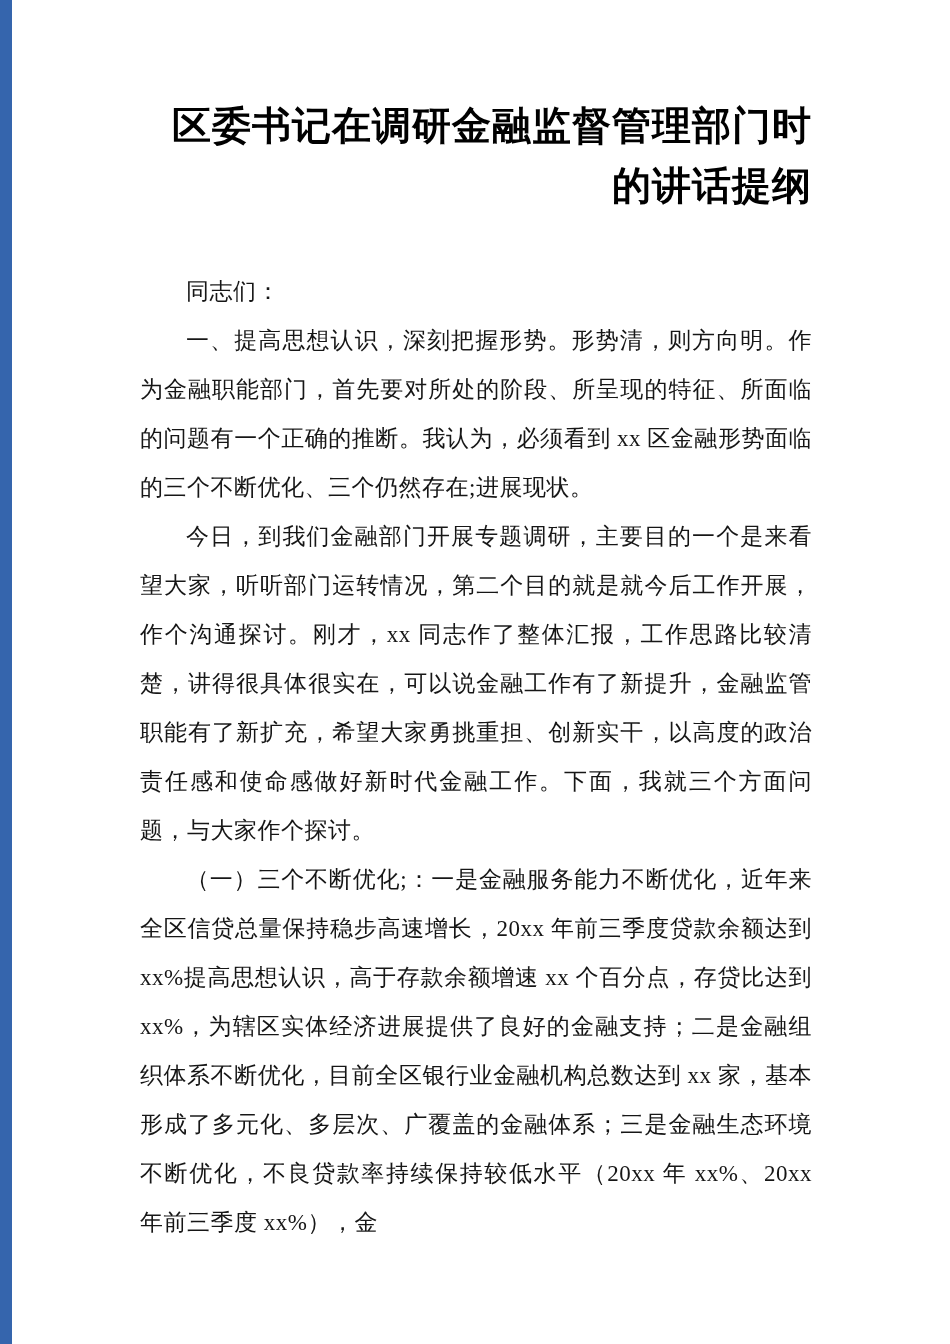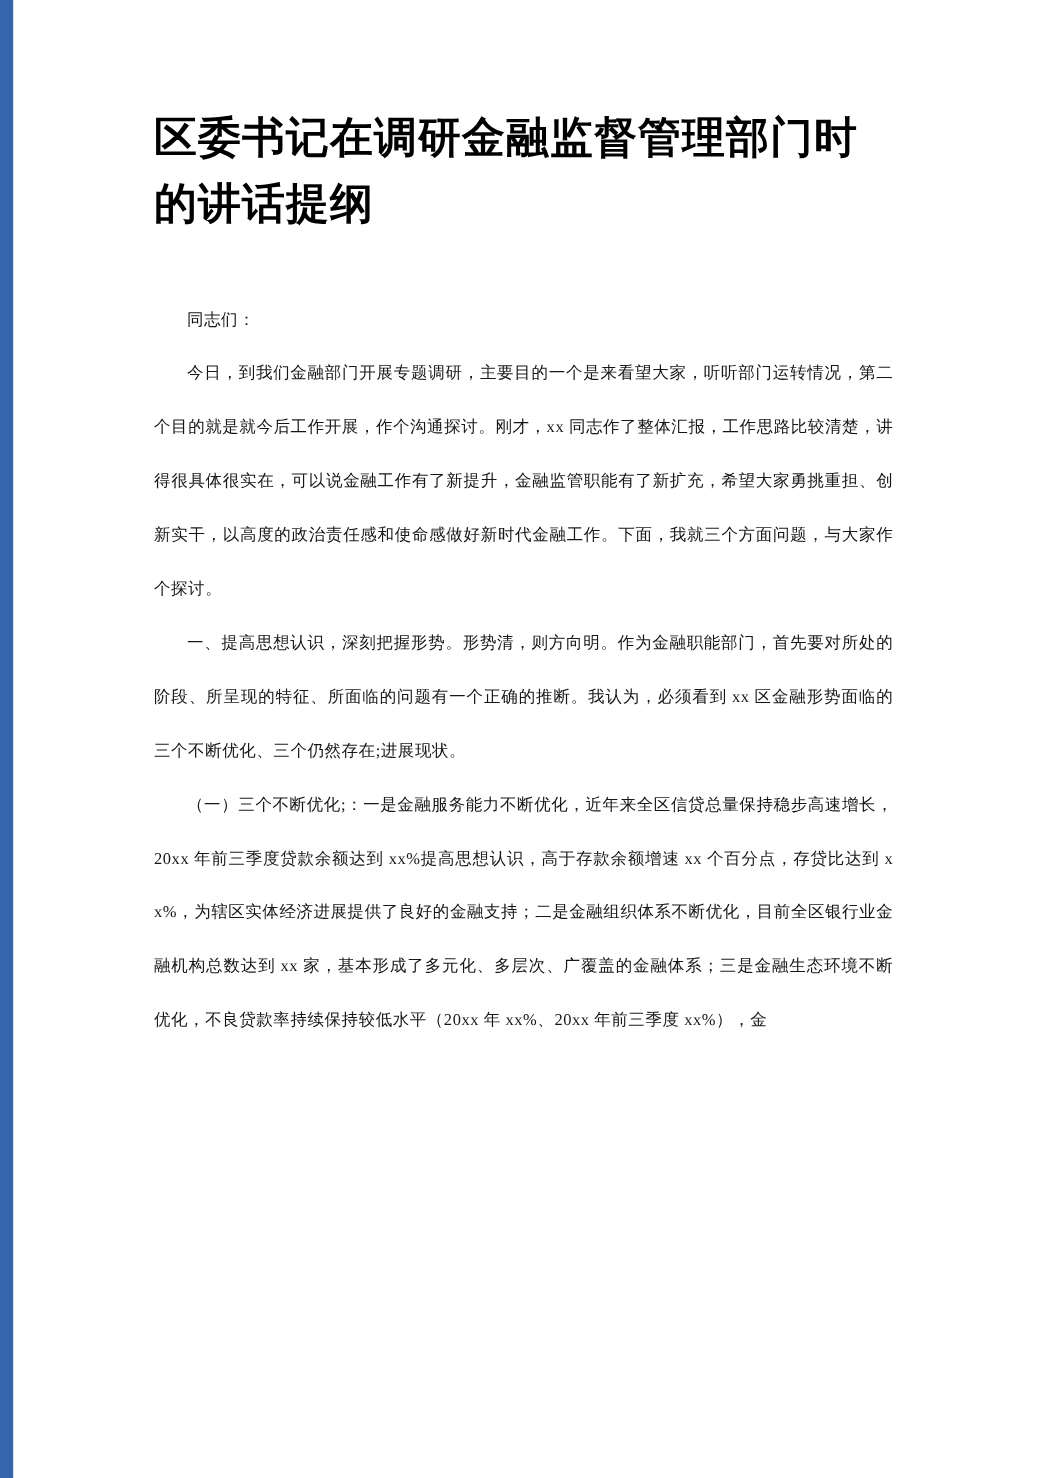--- a/index.html
+++ b/index.html
@@ -28,46 +28,46 @@
     position: absolute;
     left: 140px;
     top: 96px;
     width: 672px;
   }
   .doc-title {
     font-family: "Liberation Sans", sans-serif;
     font-weight: 700;
     font-size: 39px;
     line-height: 1.55;
-    text-align: left;
+    text-align: right;
     color: #000000;
     margin: 0 0 50px 0;
     letter-spacing: 1px;
   }
   .doc-para {
-    font-size: 15px;
+    font-size: 23px;
     line-height: 49px;
     text-align: justify;
     text-justify: inter-ideograph;
     text-indent: 2em;
     margin: 0;
     letter-spacing: 0.5px;
     word-break: break-all;
   }
 </style>
 </head>
 <body>
 
 <div class="edge-bar"></div>
 
 <div class="page-content">
 
   <h1 class="doc-title">区委书记在调研金融监督管理部门时的讲话提纲</h1>
 
   <p class="doc-para">同志们：</p>
 
+  <p class="doc-para">一、提高思想认识，深刻把握形势。形势清，则方向明。作为金融职能部门，首先要对所处的阶段、所呈现的特征、所面临的问题有一个正确的推断。我认为，必须看到 xx 区金融形势面临的三个不断优化、三个仍然存在;进展现状。</p>
+
   <p class="doc-para">今日，到我们金融部门开展专题调研，主要目的一个是来看望大家，听听部门运转情况，第二个目的就是就今后工作开展，作个沟通探讨。刚才，xx 同志作了整体汇报，工作思路比较清楚，讲得很具体很实在，可以说金融工作有了新提升，金融监管职能有了新扩充，希望大家勇挑重担、创新实干，以高度的政治责任感和使命感做好新时代金融工作。下面，我就三个方面问题，与大家作个探讨。</p>
-
-  <p class="doc-para">一、提高思想认识，深刻把握形势。形势清，则方向明。作为金融职能部门，首先要对所处的阶段、所呈现的特征、所面临的问题有一个正确的推断。我认为，必须看到 xx 区金融形势面临的三个不断优化、三个仍然存在;进展现状。</p>
 
   <p class="doc-para">（一）三个不断优化;：一是金融服务能力不断优化，近年来全区信贷总量保持稳步高速增长，20xx 年前三季度贷款余额达到 xx%提高思想认识，高于存款余额增速 xx 个百分点，存贷比达到 xx%，为辖区实体经济进展提供了良好的金融支持；二是金融组织体系不断优化，目前全区银行业金融机构总数达到 xx 家，基本形成了多元化、多层次、广覆盖的金融体系；三是金融生态环境不断优化，不良贷款率持续保持较低水平（20xx 年 xx%、20xx 年前三季度 xx%），金</p>
 
 </div>
 
 </body></html>

